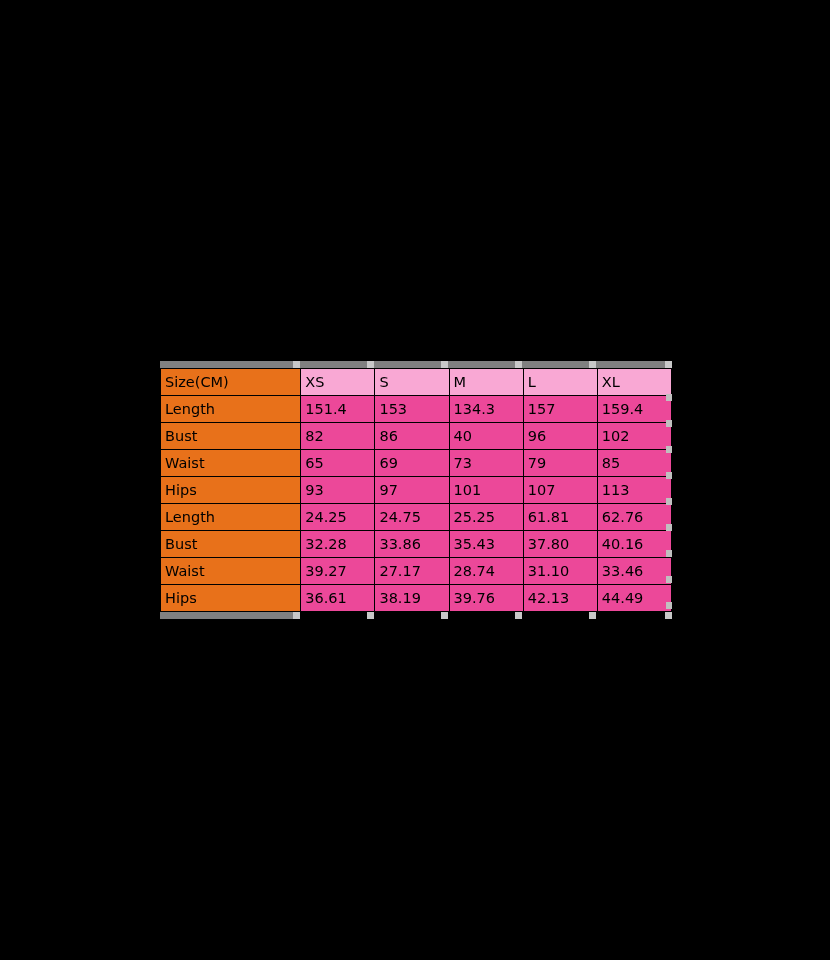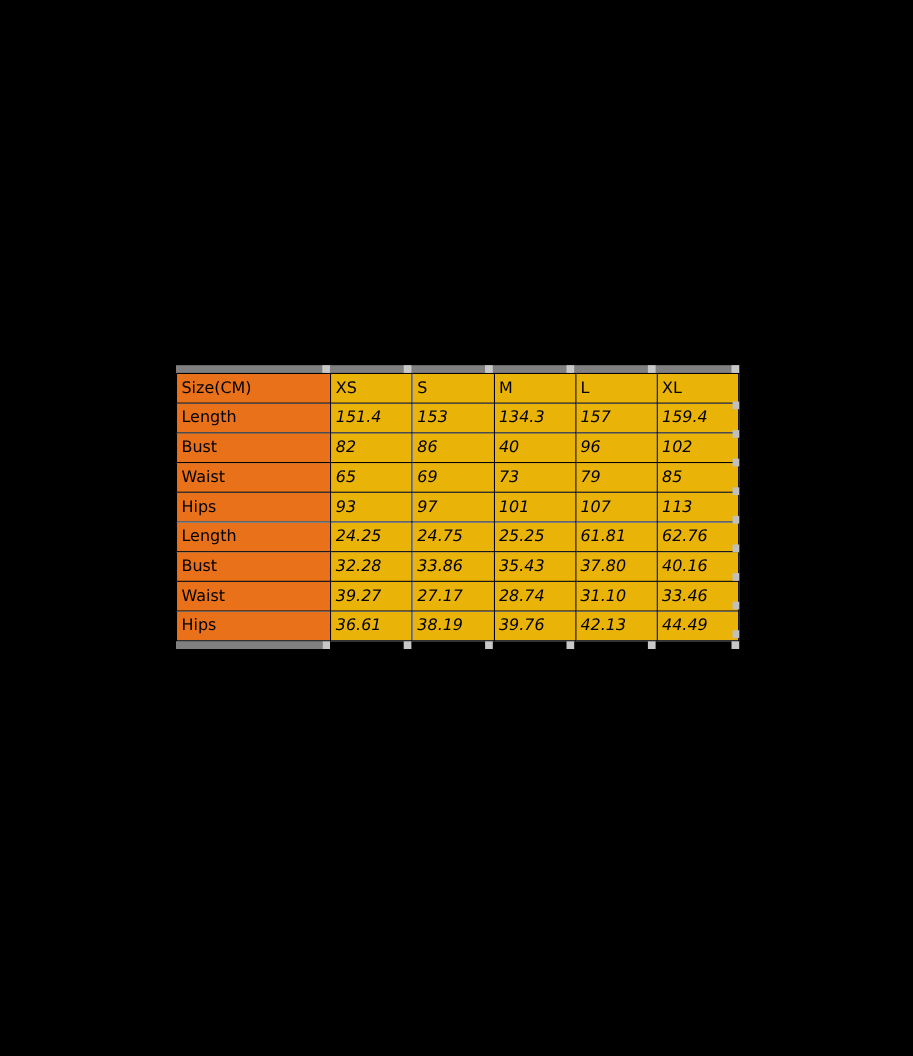--- a/index.html
+++ b/index.html
@@ -10,21 +10,21 @@
     height: 960px;
     overflow: hidden;
   }
   body {
     font-family: "DejaVu Sans", sans-serif;
   }
 
   #size-chart-wrapper {
     position: absolute;
     left: 160px;
-    top: 332px;
+    top: 361px;
     width: 512px;
   }
 
   
   .sel-bar-top {
     height: 7px;
     background: #808080;
     width: 100%;
     position: relative;
   }
@@ -58,26 +58,25 @@
     vertical-align: middle;
     white-space: nowrap;
     overflow: hidden;
   }
   td.label-cell {
     background: #e8711a;
     color: #101010;
     width: 140px;
   }
   td.hdr-cell {
-    background: #eab308;
+    background: #f9a8d4;
     color: #101010;
   }
   td.data-cell {
-    background: #eab308;
-    font-style: italic;
+    background: #ec4899;
   }
   col.c-label { width: 140px; }
   col.c-size  { width: 74px;  }
 
   .side-handle {
     position: absolute;
     width: 6px;
     height: 7px;
     background: #c0c0c0;
   }

